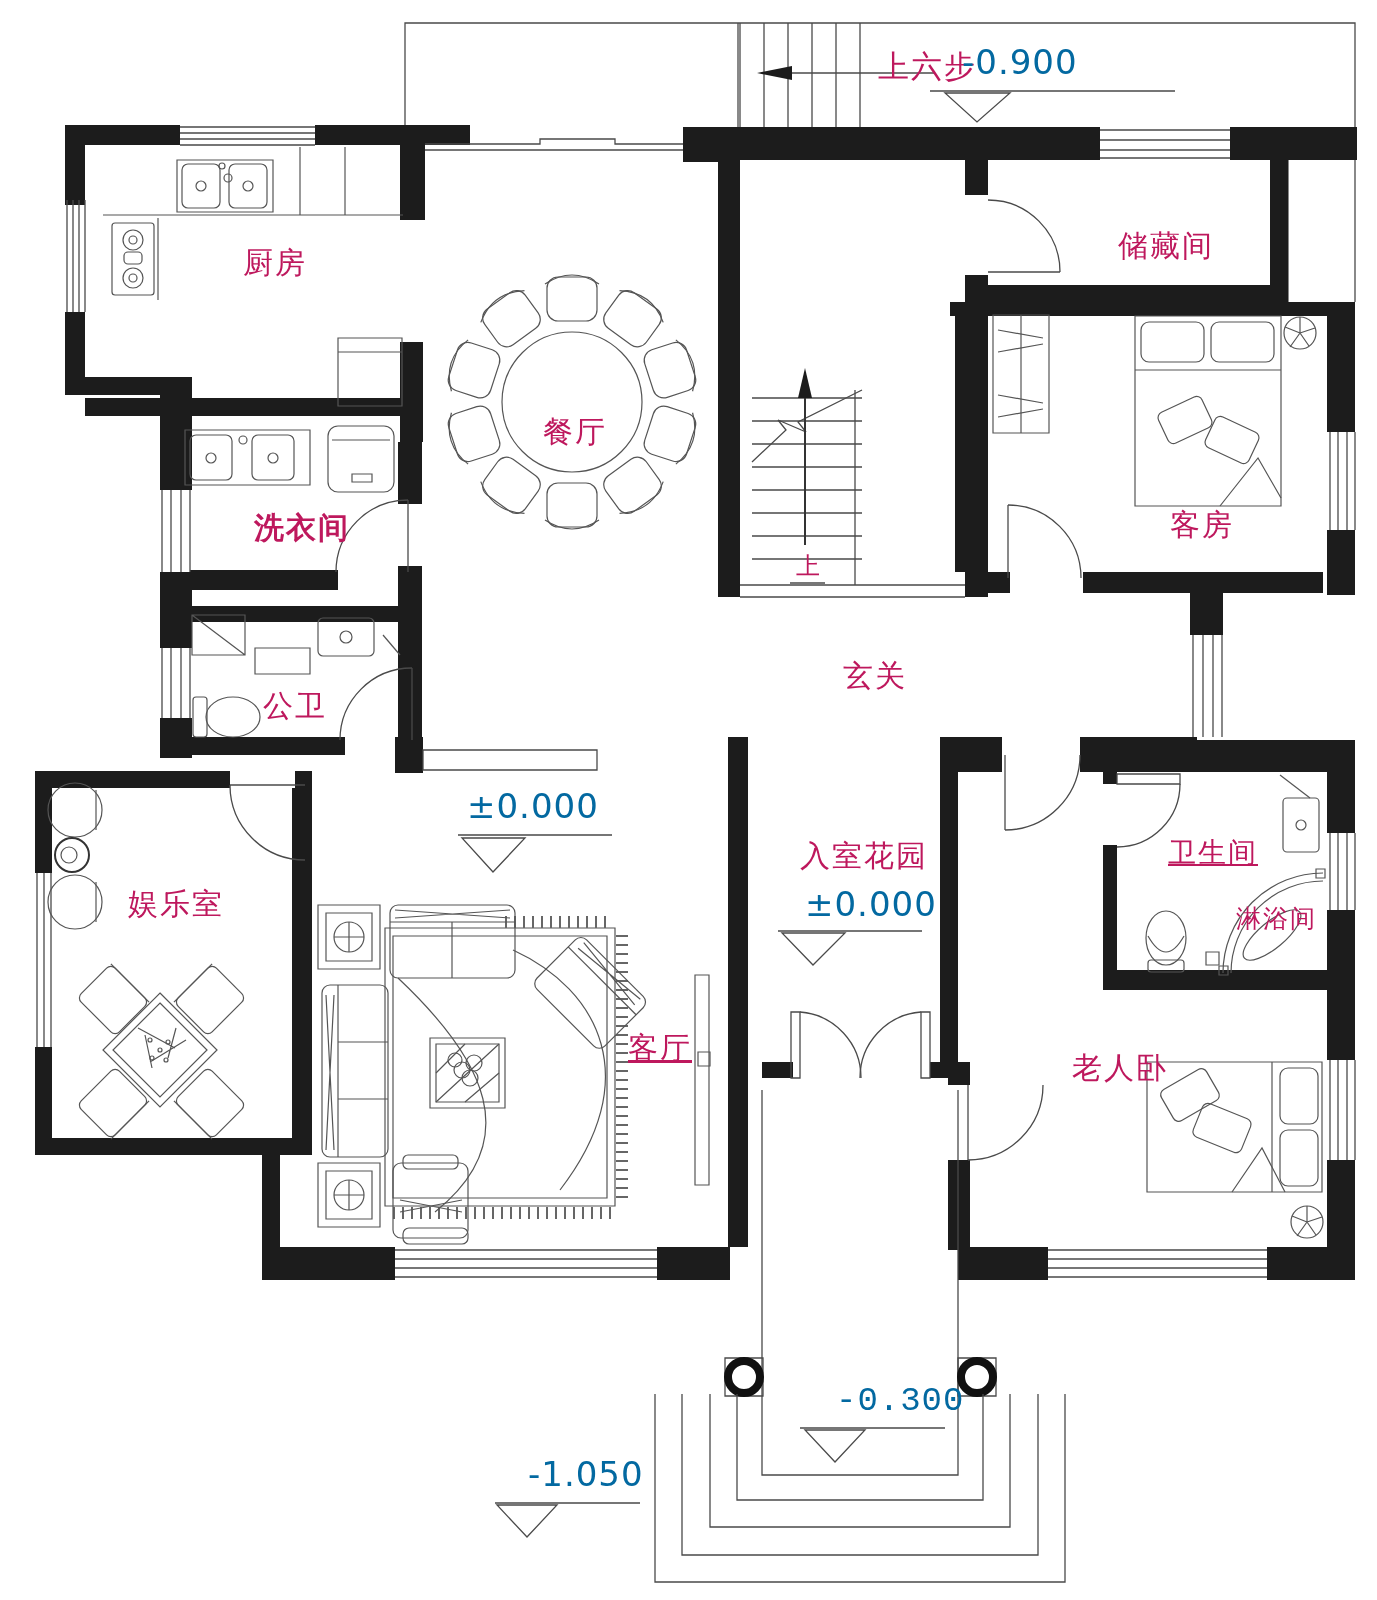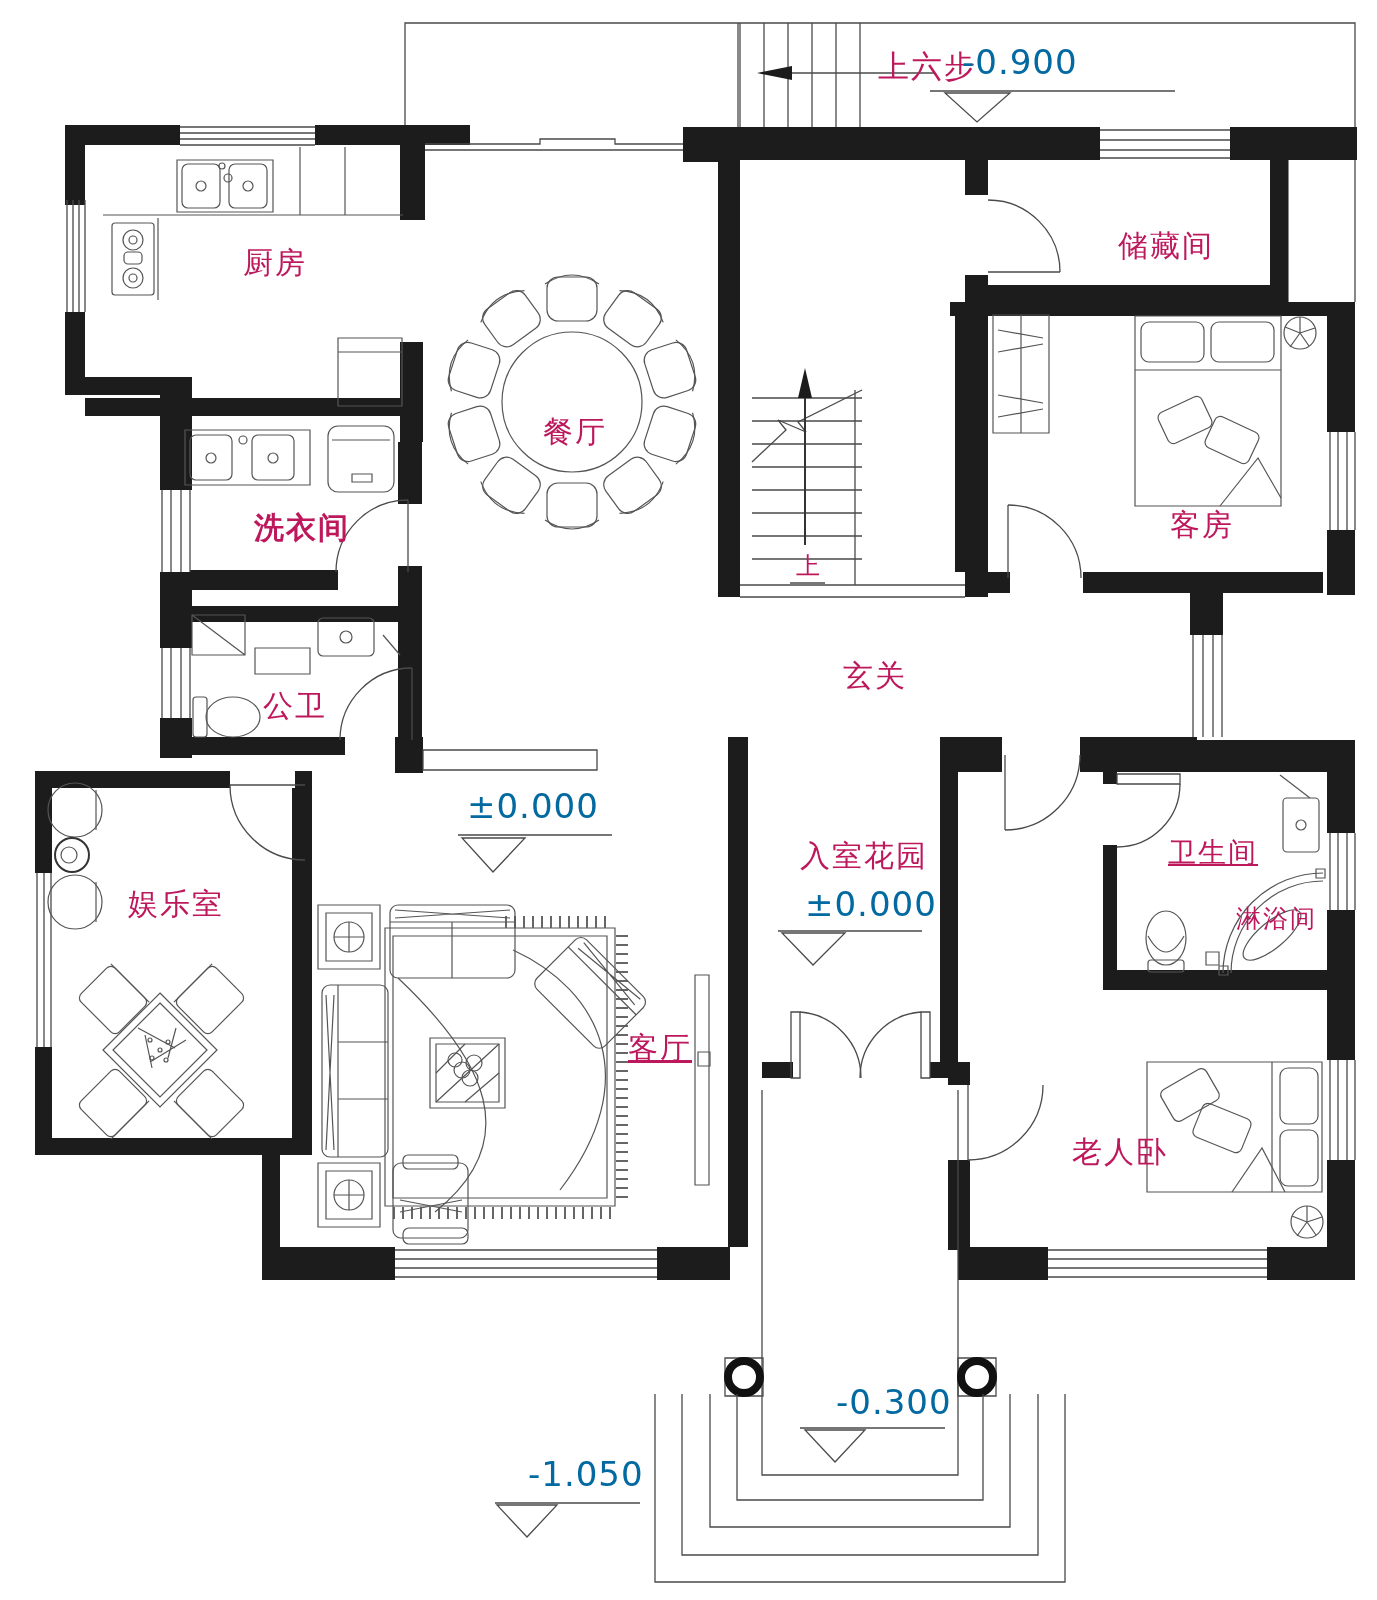--- a/index.html
+++ b/index.html
@@ -435,23 +435,23 @@
   <div class="lbl room" style="left:1118px;top:226px;">储藏间</div>
   <div class="lbl room" style="left:1170px;top:505px;">客房</div>
   <div class="lbl room" style="left:254px;top:508px;font-weight:bold;">洗衣间</div>
   <div class="lbl room" style="left:263px;top:686px;">公卫</div>
   <div class="lbl room" style="left:843px;top:656px;text-align:center;">玄关</div>
   <div class="lbl room" style="left:128px;top:884px;">娱乐室</div>
   <div class="lbl room" style="left:628px;top:1028px;text-decoration:underline;">客厅</div>
   <div class="lbl room" style="left:800px;top:836px;">入室花园</div>
   <div class="lbl room" style="left:1168px;top:834px;font-size:28px;text-decoration:underline;">卫生间</div>
   <div class="lbl room" style="left:1236px;top:902px;font-size:25px;">淋浴间</div>
-  <div class="lbl room" style="left:1072px;top:1132px;text-align:right;">老人卧</div>
+  <div class="lbl room" style="left:1072px;top:1048px;text-align:right;">老人卧</div>
 
   <div class="lbl room" style="left:878px;top:46px;font-size:31px;">上六步</div>
   <div class="lbl small" style="left:796px;top:550px;">上</div>
 
   <div class="lbl elev" style="left:962px;top:42px;">-0.900</div>
   <div class="lbl elev" style="left:467px;top:786px;">±0.000</div>
   <div class="lbl elev" style="left:805px;top:884px;">±0.000</div>
-  <div class="lbl elev" style="left:836px;top:1382px;">-0.300</div>
+  <div class="lbl elev" style="left:836px;top:1382px;font-family:Liberation Mono, monospace;">-0.300</div>
   <div class="lbl elev" style="left:528px;top:1454px;">-1.050</div>
 </div>
 
 </body></html>

